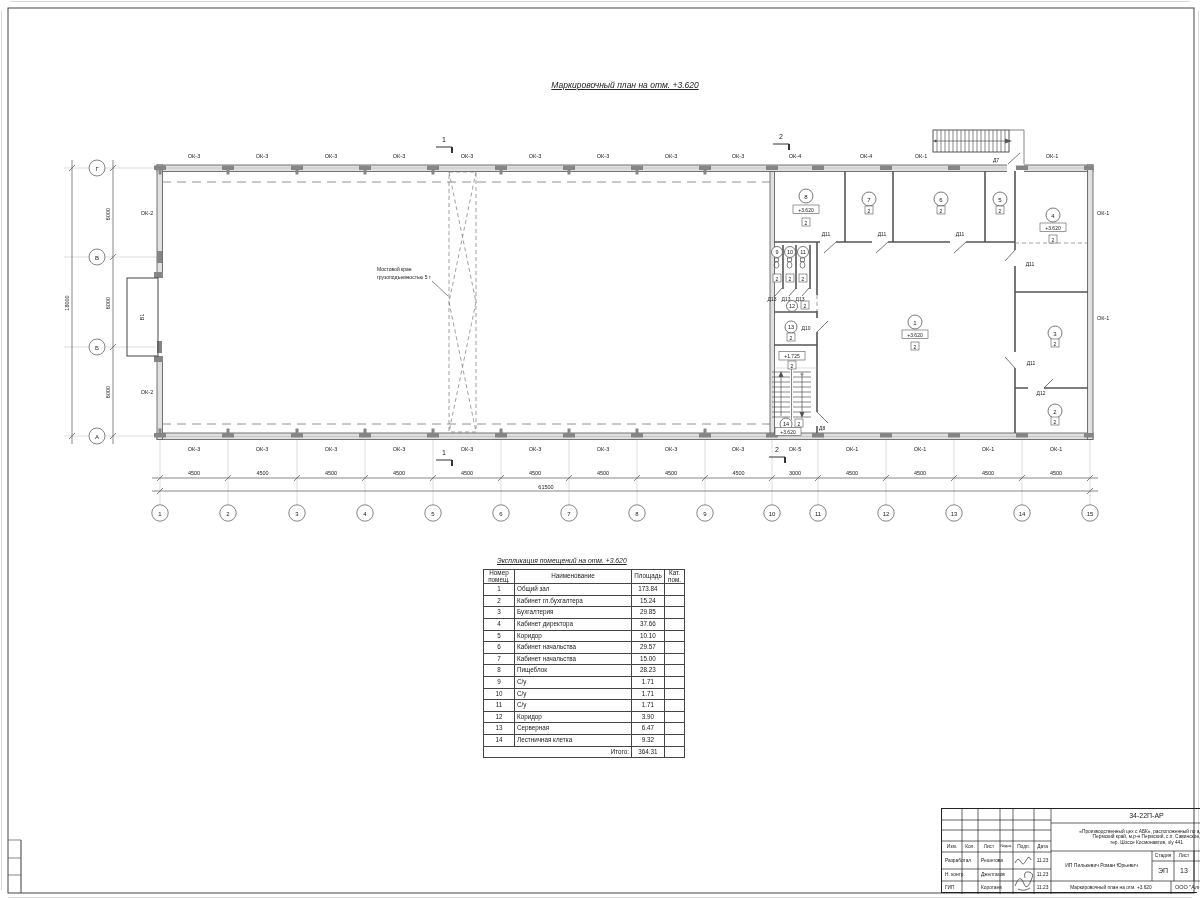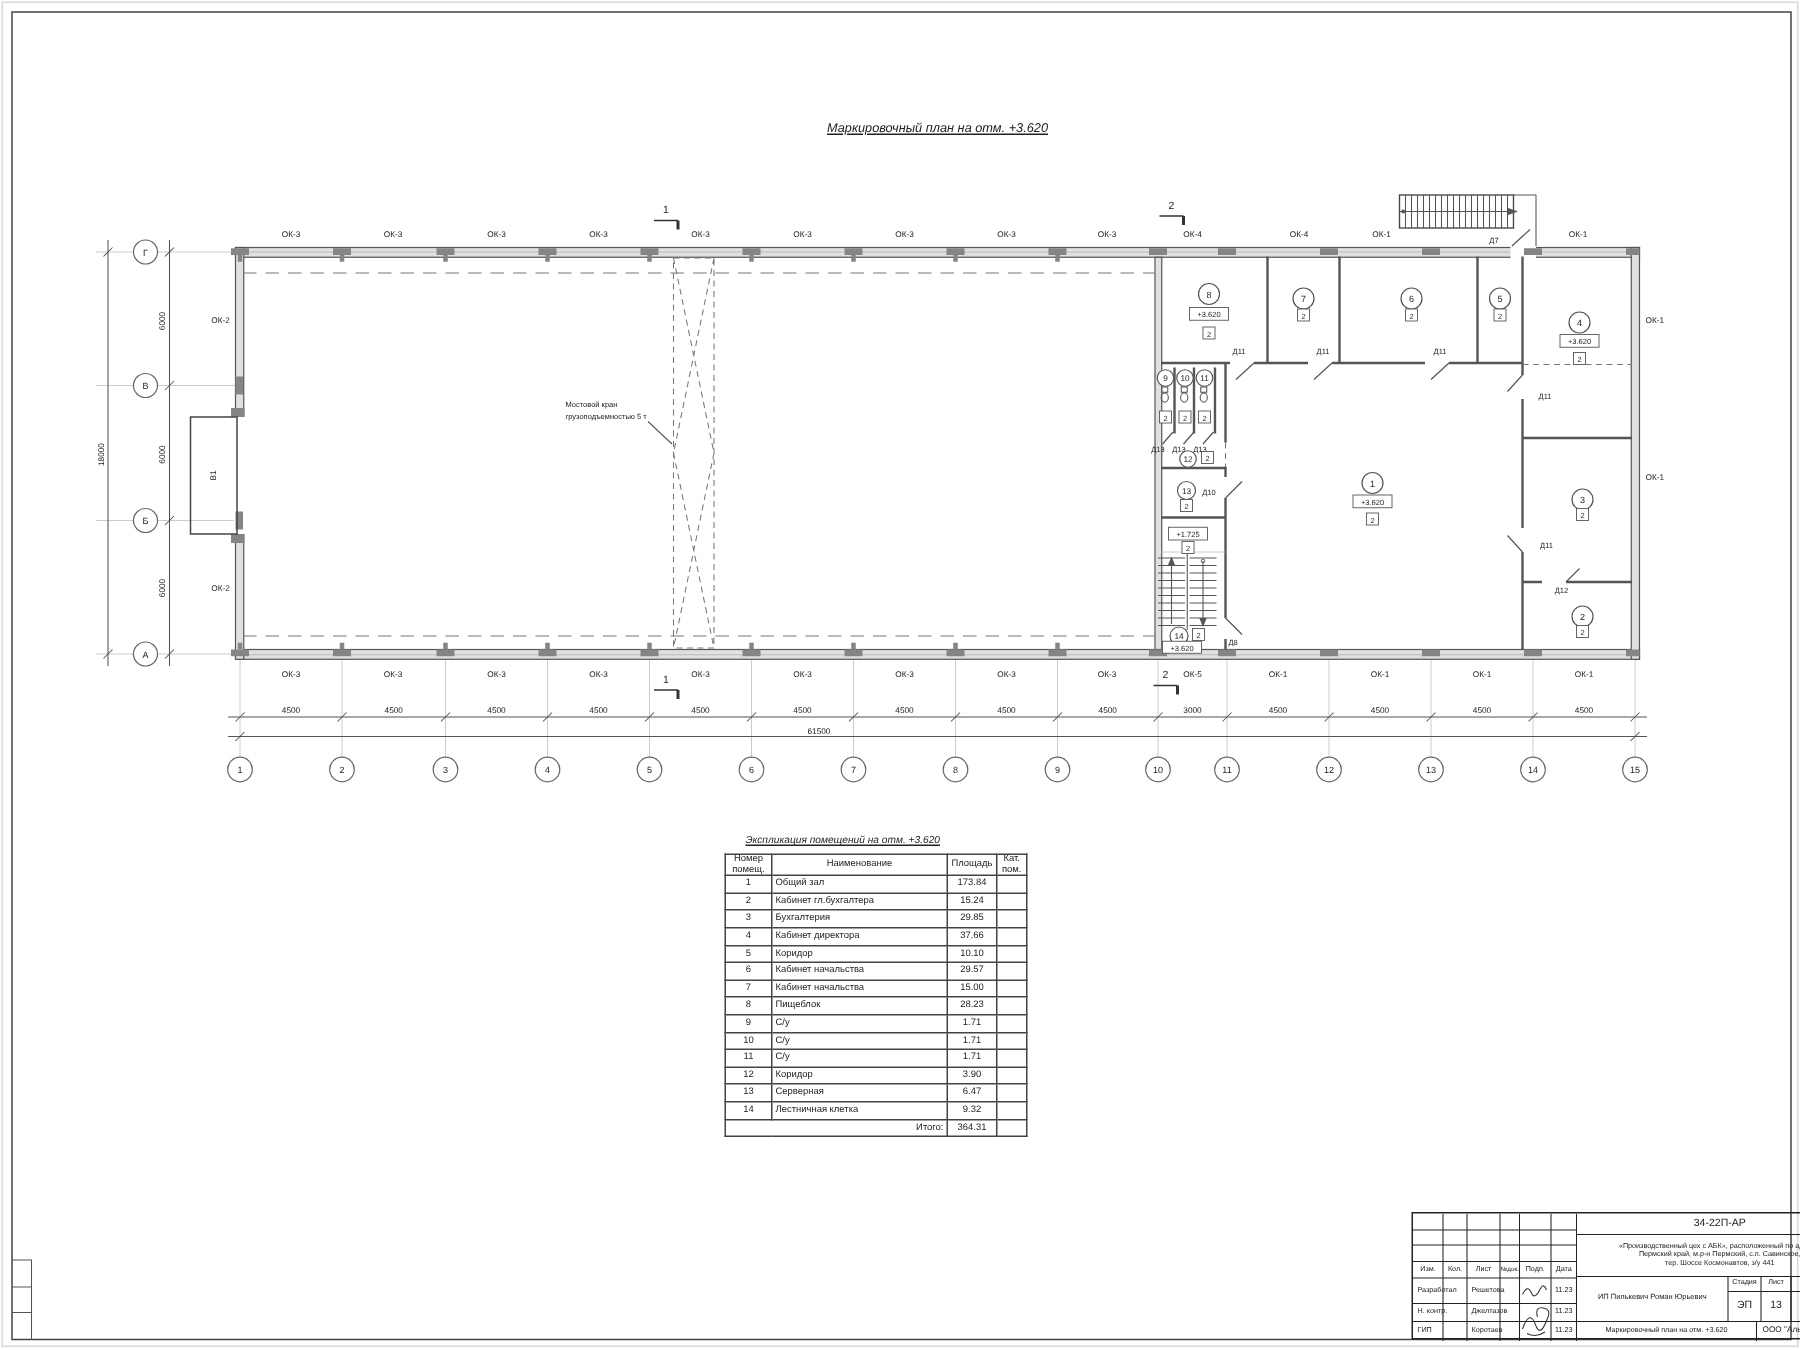--- a/index.html
+++ b/index.html
@@ -1,17 +1,17 @@
 <!DOCTYPE html>
 <html><head>
 <meta charset="utf-8">
 <style>
   html,body{margin:0;padding:0;background:#fff;}
   #page{position:relative;width:1200px;height:900px;background:#fff;overflow:hidden;
-        font-family:"Liberation Sans",sans-serif;color:#222;}
+        font-family:"Liberation Sans",sans-serif;color:#222;border-radius:17px;}
   #plan-svg{position:absolute;left:0;top:0;}
   svg text{font-family:"Liberation Sans",sans-serif;fill:#222;} .t5{font-size:5px;} .t55{font-size:5.5px;}
   .t6{font-size:6px;} .t7{font-size:7px;}
   .mid{text-anchor:middle;}
   .thin{stroke:#bbb;stroke-width:0.5;fill:none;}
   .dim{stroke:#555;stroke-width:0.7;fill:none;}
   .wall{fill:#e0e0e0;stroke:#555;stroke-width:0.8;}
   .iw{stroke:#555;stroke-width:1.6;fill:none;}
   .leaf{stroke:#555;stroke-width:0.8;fill:none;}
   .dash{stroke:#777;stroke-width:0.8;fill:none;stroke-dasharray:9 6;}

